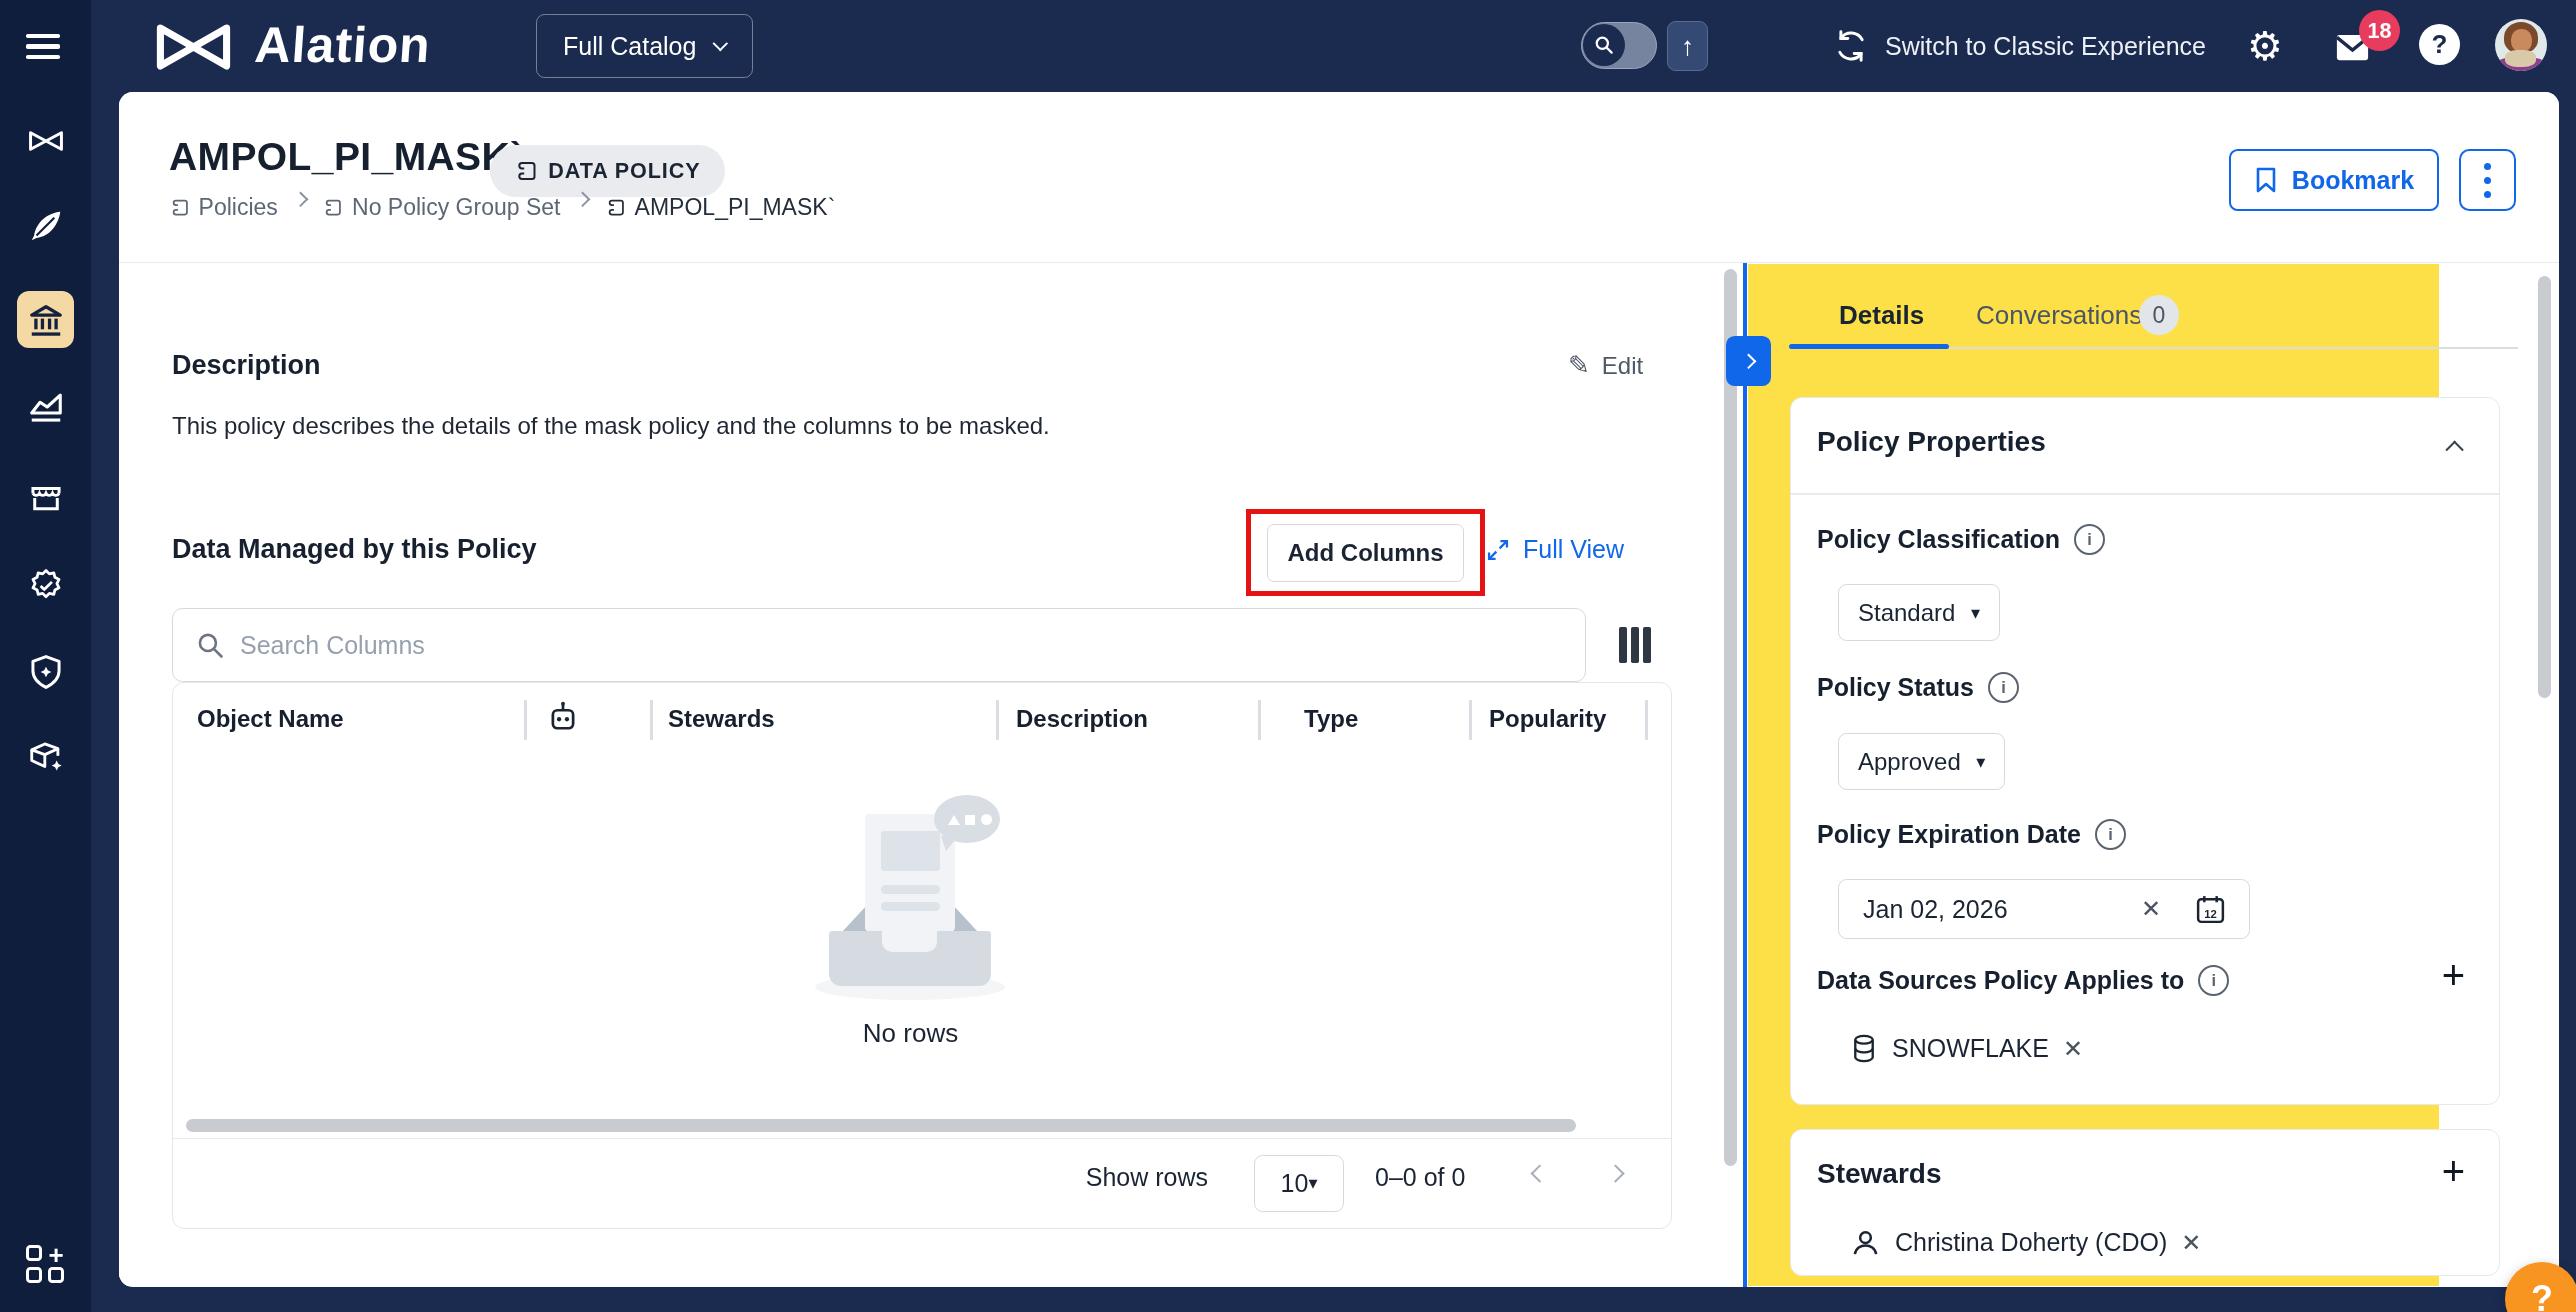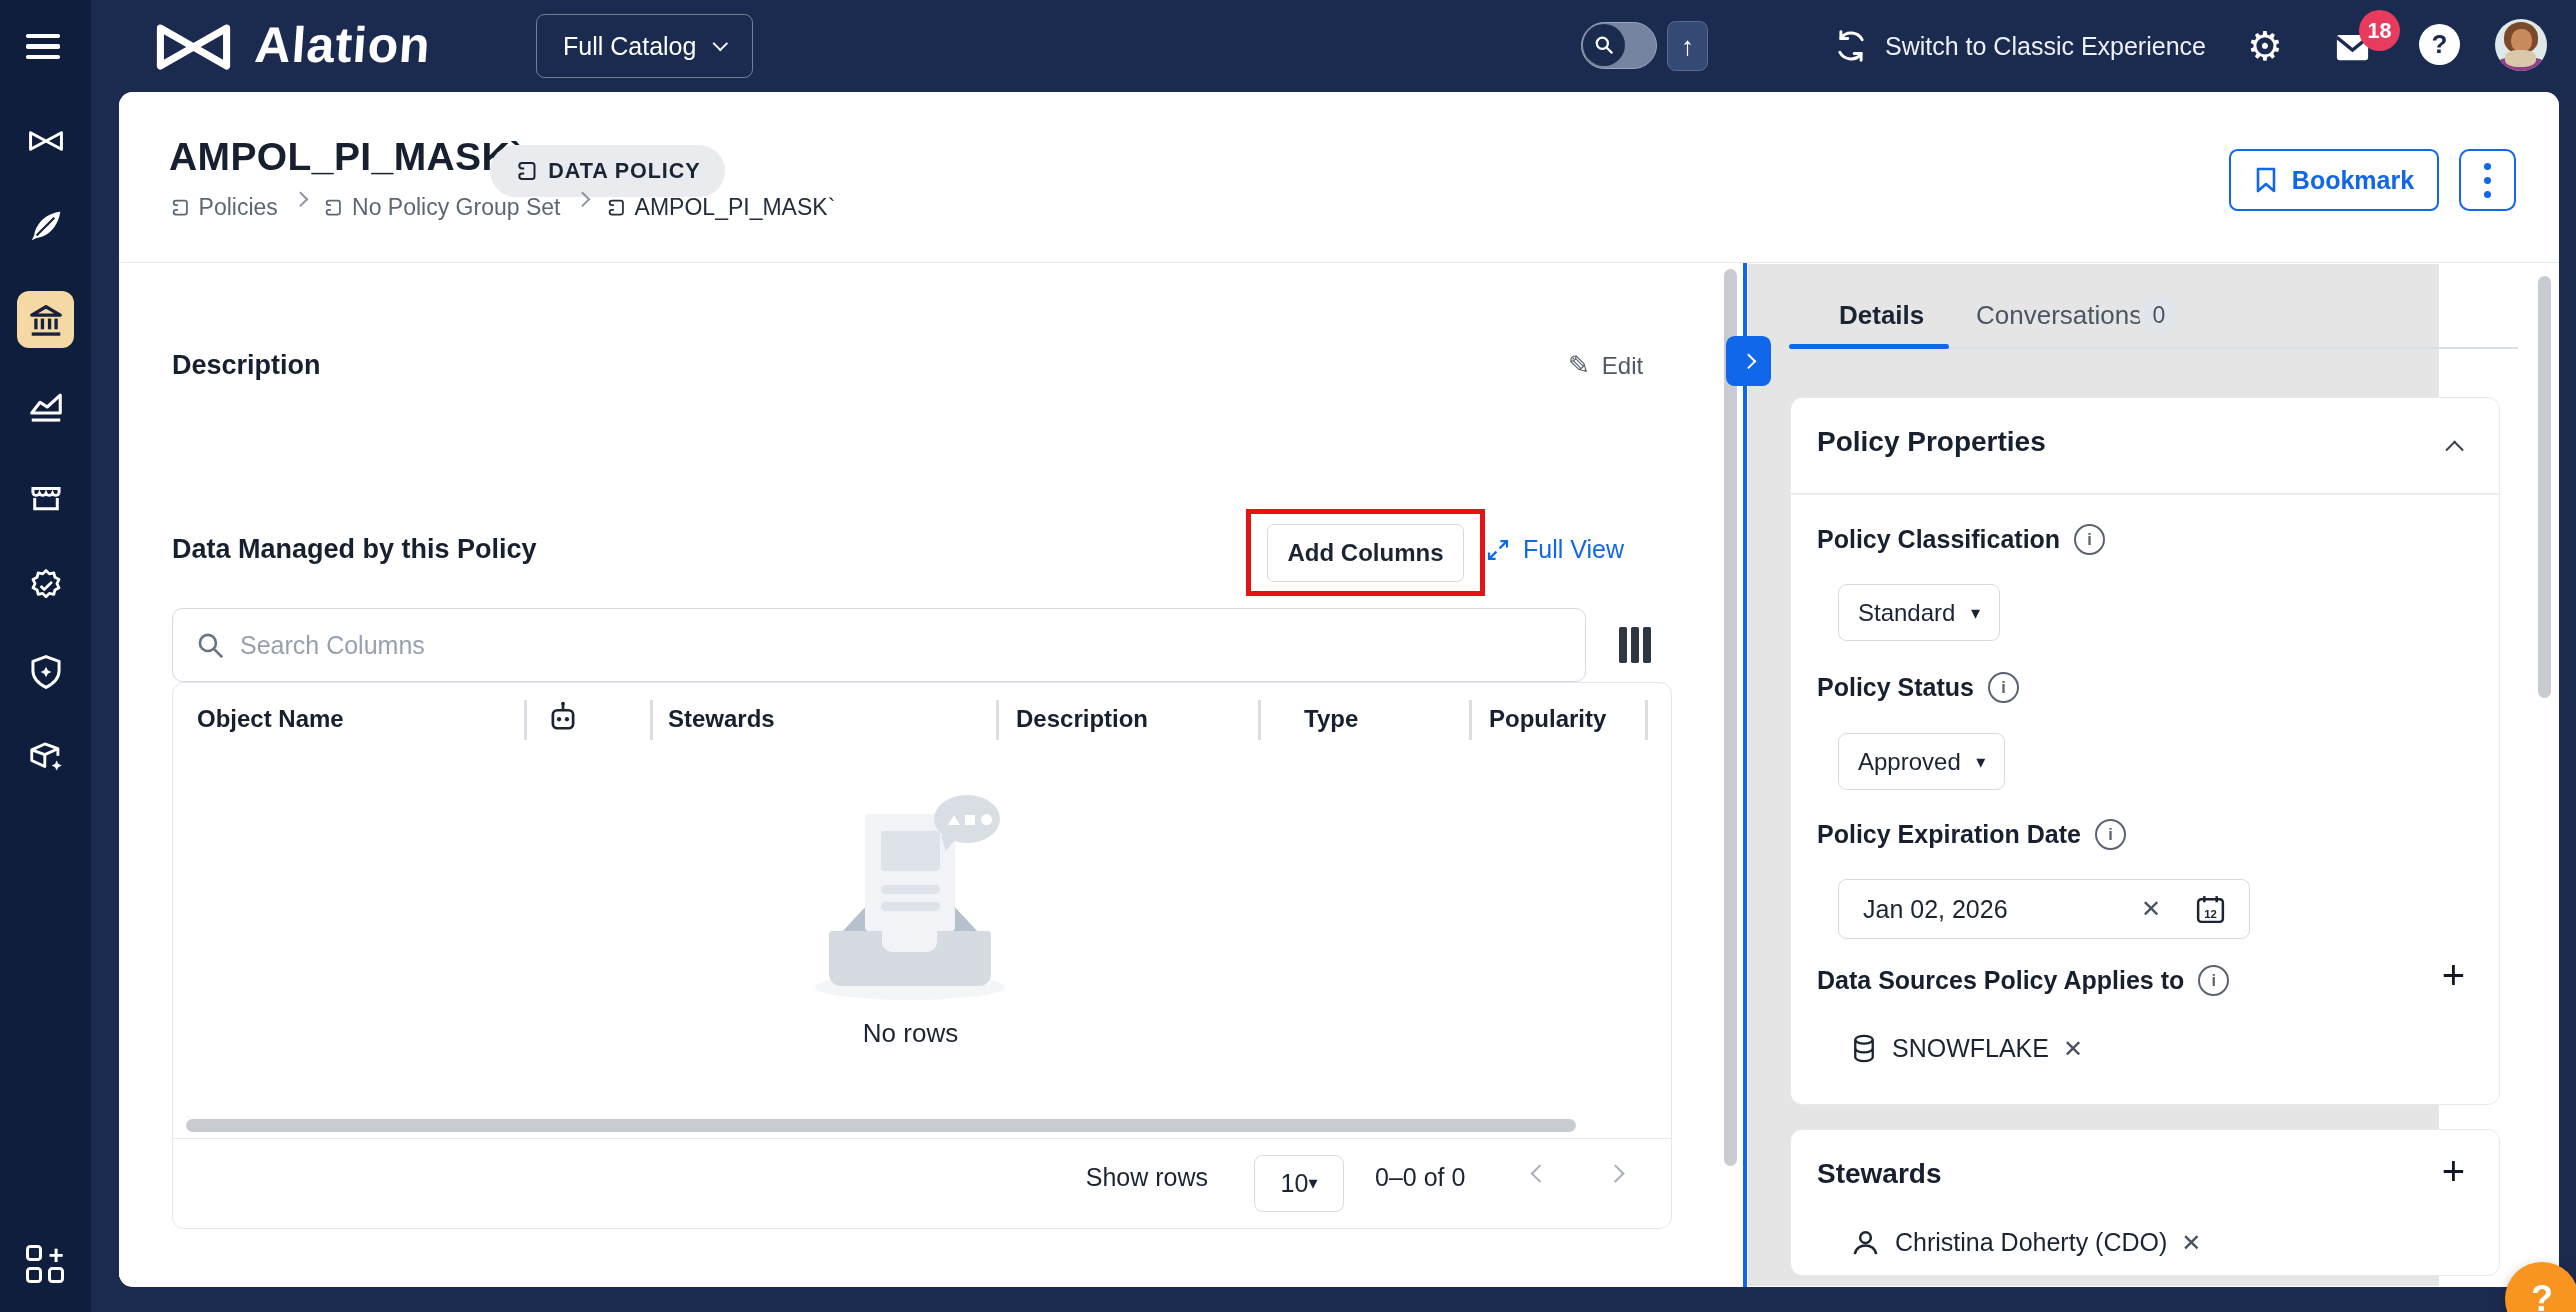--- a/index.html
+++ b/index.html
@@ -52,21 +52,21 @@
   .crumb.last{color:#242E3C;}
   .bm-btn{position:absolute;left:2110px;top:57px;width:210px;height:62px;border:2.6px solid #1167E9;border-radius:8.6px;background:#fff;
     color:#1167E9;font-size:25px;font-weight:600;display:flex;align-items:center;justify-content:center;gap:14px;box-sizing:border-box;}
   .kebab-btn{position:absolute;left:2340px;top:57px;width:57px;height:62px;border:2.6px solid #1167E9;border-radius:10.3px;background:#fff;
     display:flex;align-items:center;justify-content:center;box-sizing:border-box;}
   .kdots{display:flex;flex-direction:column;gap:7px;}
   .kdots i{width:7px;height:7px;border-radius:50%;background:#1167E9;}
   
   .left-pane{position:absolute;left:0;top:172px;width:1624px;height:1022px;background:#fff;}
   .split{position:absolute;left:1624px;top:171px;width:4.3px;height:1024px;background:#1167E9;}
-  .right-pane{position:absolute;left:1629px;top:172px;width:691px;height:1022px;background:#e5e5e5;}
+  .right-pane{position:absolute;left:1629px;top:172px;width:691px;height:1022px;background:#fde047;}
   .collapse-btn{position:absolute;left:1607px;top:244px;width:45px;height:50px;border-radius:8.6px;background:#1167E9;
     display:flex;align-items:center;justify-content:center;color:#fff;}
   .vscroll{position:absolute;width:13px;border-radius:7px;background:#C8CBD0;}
   
   .sec-h{font-size:27px;font-weight:700;color:#17202F;}
   .edit-link{position:absolute;left:1449px;top:86px;display:flex;gap:12px;align-items:center;color:#4E5866;font-size:24px;}
   .body-text{position:absolute;left:53px;top:148px;font-size:24px;color:#1F2733;}
   .ann-box{position:absolute;left:1127px;top:245px;width:239px;height:87px;border:5.2px solid #E51313;box-sizing:border-box;
     display:flex;align-items:center;justify-content:center;background:#fff;}
   .addcol-btn{width:197px;height:58px;border:1.7px solid #D5D9DF;border-radius:7px;background:#fff;font-size:24px;font-weight:600;
@@ -330,20 +330,21 @@
           </span>
       </div>
     </div>
 
     <div class="left-pane">
       <div class="abs sec-h" style="left:53px;top:86px;">Description</div>
       <div class="edit-link">
         <span style="font-size:26px;">✎</span>
         <span>Edit</span>
       </div>
+      <div class="body-text">This policy describes the details of the mask policy and the columns to be masked.</div>
 
       <div class="abs sec-h" style="left:53px;top:270px;">Data Managed by this Policy</div>
 
       <div class="ann-box">
         <div class="addcol-btn">Add Columns</div>
       </div>
 
       <div class="fullview">
         <span>
           <svg width="26" height="26" viewBox="0 0 32 32" fill="none" stroke="#1167E9" stroke-width="2.8">

